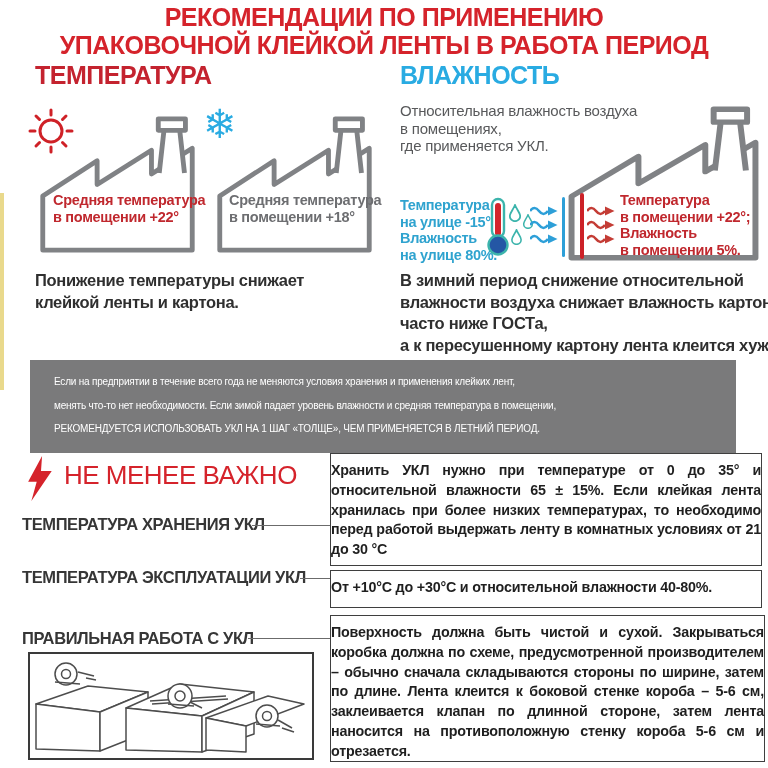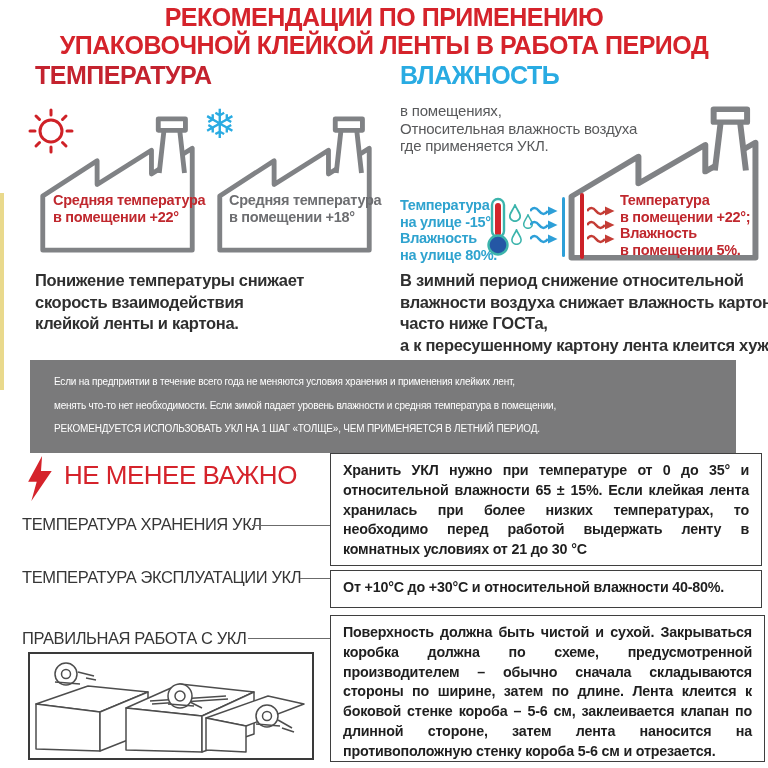--- a/index.html
+++ b/index.html
@@ -15,24 +15,24 @@
   .fac-label{font-weight:bold;font-size:14.5px;line-height:17px;letter-spacing:-0.3px;}
   .note{font-weight:bold;font-size:16.5px;line-height:21.5px;color:#2f2f2f;letter-spacing:-0.3px;}
   .intro{font-size:15px;line-height:17.5px;color:#58595b;letter-spacing:-0.2px;}
   .cond{font-weight:bold;font-size:14.5px;line-height:16.5px;letter-spacing:-0.3px;}
 
   .advice{left:30px;top:360px;width:658px;background:#7a7a7b;color:#ffffff;
           padding:10px 24px 12px 24px;font-size:10px;line-height:23.5px;letter-spacing:-0.2px;}
   .advice .u{text-underline-offset:3px;}
 
   .imp-head{font-weight:normal;font-size:26px;color:#d5232b;letter-spacing:-0.5px;}
-  .row-label{font-weight:normal;font-size:16.5px;color:#363636;letter-spacing:-0.4px;white-space:nowrap;}
+  .row-label{font-weight:bold;font-size:16.5px;color:#363636;letter-spacing:-0.4px;white-space:nowrap;}
   .connector{border-top:1.5px solid #6b6b6b;height:0;}
   .info-box{border:1.5px solid #3f3f3f;background:#fff;font-weight:bold;color:#1f1f1f;
-            font-size:14.3px;line-height:19.8px;letter-spacing:-0.2px;padding:7px 12px;
+            font-size:14.3px;line-height:19.8px;letter-spacing:-0.2px;padding:7px 0;
             text-align:justify;box-sizing:border-box;}
   .yellow-strip{left:0;top:193px;width:4px;height:197px;background:#e9d98c;}
   .vline{border-radius:2px;}
   .illus-frame{border:2px solid #3a3a3a;background:#fff;}
   .snow{font-size:40px;line-height:40px;color:#29abe2;}
 </style>
 </head>
 <body>
 
 <svg width="0" height="0" style="position:absolute">
@@ -83,27 +83,26 @@
 <svg class="abs" style="left:212px;top:116px" width="165" height="138" viewBox="0 0 170 145" preserveAspectRatio="none">
   <use href="#factory"></use>
 </svg>
 <div class="abs fac-label" style="left:229px;top:192px;color:#6d6e71">
   <span class="nowrap">Средняя температура</span>
   <span class="nowrap">в помещении +18°</span>
 </div>
 
 <div class="abs note" style="left:35px;top:270px">
   <span class="nowrap">Понижение температуры снижает</span>
-  <span class="nowrap">скорость взаимодействия</span>
   <span class="nowrap">клейкой ленты и картона.</span>
 </div>
 
 <div class="abs intro" style="left:400px;top:102px">
+  <span class="nowrap">Относительная влажность воздуха</span>
   <span class="nowrap">в помещениях,</span>
-  <span class="nowrap">Относительная влажность воздуха</span>
   <span class="nowrap">где применяется УКЛ.</span>
 </div>
 
 <svg class="abs" style="left:562px;top:106px" width="203" height="156" viewBox="0 0 170 145" preserveAspectRatio="none">
   <use href="#factory"></use>
 </svg>
 
 <div class="abs cond" style="left:400px;top:197px;color:#2fa3cf">
   <span class="nowrap">Температура</span>
   <span class="nowrap">на улице -15°;</span>

